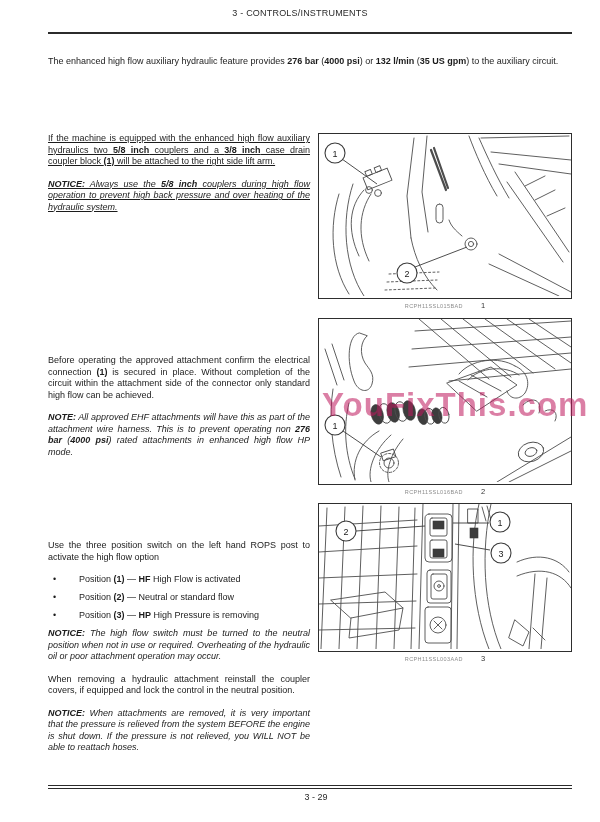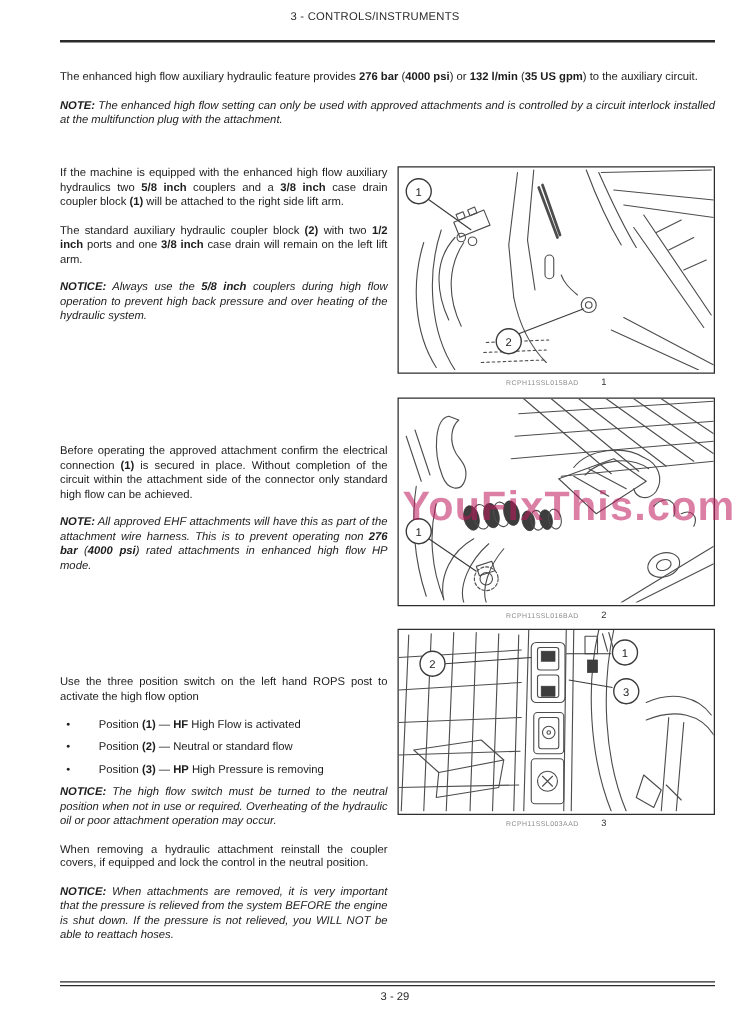--- a/index.html
+++ b/index.html
@@ -11,21 +11,21 @@
   .header-text{position:absolute;top:8px;left:0;width:600px;text-align:center;
                font-size:9px;color:#2a2a2a;letter-spacing:.2px;}
   .top-rule{position:absolute;top:32px;left:48px;width:524px;height:2px;background:#2b2b2b;}
 
   .doc-title{position:absolute;top:44px;left:48px;width:524px;
              font-size:15.5px;color:#1f1f1f;letter-spacing:.1px;}
 
   .intro{position:absolute;top:56px;left:48px;width:524px;}
   .columns{position:absolute;top:133px;left:48px;width:524px;}
   .leftcol{width:262px;}
-  .section-a{min-height:185px;}
+  .section-a{min-height:185px;text-decoration:underline;}
   .section-b{min-height:185px;margin-top:37px;}
 
   .para{font-size:9px;line-height:11.5px;text-align:justify;margin:0 0 11px 0;
         hyphens:none;color:#1c1c1c;}
   .para.note{font-style:italic;}
   .para .b{font-weight:700;}
   .para.bullet{display:flex;text-align:left;margin:0 0 6.5px 5px;}
   .para.bullet .dot{width:26px;flex:0 0 26px;font-size:9px;}
 
   .figcol{position:absolute;left:270px;top:0;width:254px;}
@@ -61,28 +61,26 @@
 <body>
 
 <div class="page">
 
   <div class="header-text">3 - CONTROLS/INSTRUMENTS</div>
   <div class="top-rule"></div>
 
 
   <div class="intro">
       <div class="para normal"><span>The enhanced high flow auxiliary hydraulic feature provides </span><span class="b">276 bar</span><span> (</span><span class="b">4000 psi</span><span>) or </span><span class="b">132 l/min</span><span> (</span><span class="b">35 US gpm</span><span>) to the auxiliary circuit.</span></div>
-      <div class="para note"><span class="b">NOTE:</span><span> The enhanced high flow setting can only be used with approved attachments and is controlled by a circuit interlock installed at the multifunction plug with the attachment.</span></div>
     </div>
 
   <div class="columns">
     <div class="leftcol">
       <div class="section-a">
           <div class="para normal"><span>If the machine is equipped with the enhanced high flow auxiliary hydraulics two </span><span class="b">5/8 inch</span><span> couplers and a </span><span class="b">3/8 inch</span><span> case drain coupler block </span><span class="b">(1)</span><span> will be attached to the right side lift arm.</span></div>
-          <div class="para normal"><span>The standard auxiliary hydraulic coupler block </span><span class="b">(2)</span><span> with two </span><span class="b">1/2 inch</span><span> ports and one </span><span class="b">3/8 inch</span><span> case drain will remain on the left lift arm.</span></div>
           <div class="para note"><span class="b">NOTICE:</span><span> Always use the </span><span class="b">5/8 inch</span><span> couplers during high flow operation to prevent high back pressure and over heating of the hydraulic system.</span></div>
         </div>
       <div class="section-b">
           <div class="para normal"><span>Before operating the approved attachment confirm the electrical connection </span><span class="b">(1)</span><span> is secured in place.  Without completion of the circuit within the attachment side of the connector only standard high flow can be achieved.</span></div>
           <div class="para note"><span class="b">NOTE:</span><span> All approved EHF attachments will have this as part of the attachment wire harness.  This is to prevent operating non </span><span class="b">276 bar</span><span> (</span><span class="b">4000 psi</span><span>) rated attachments in enhanced high flow HP mode.</span></div>
         </div>
       <div class="section-c">
           <div class="para normal"><span>Use the three position switch on the left hand ROPS post to activate the high flow option</span></div>
           <div class="para bullet">
             <span class="dot">•</span>

